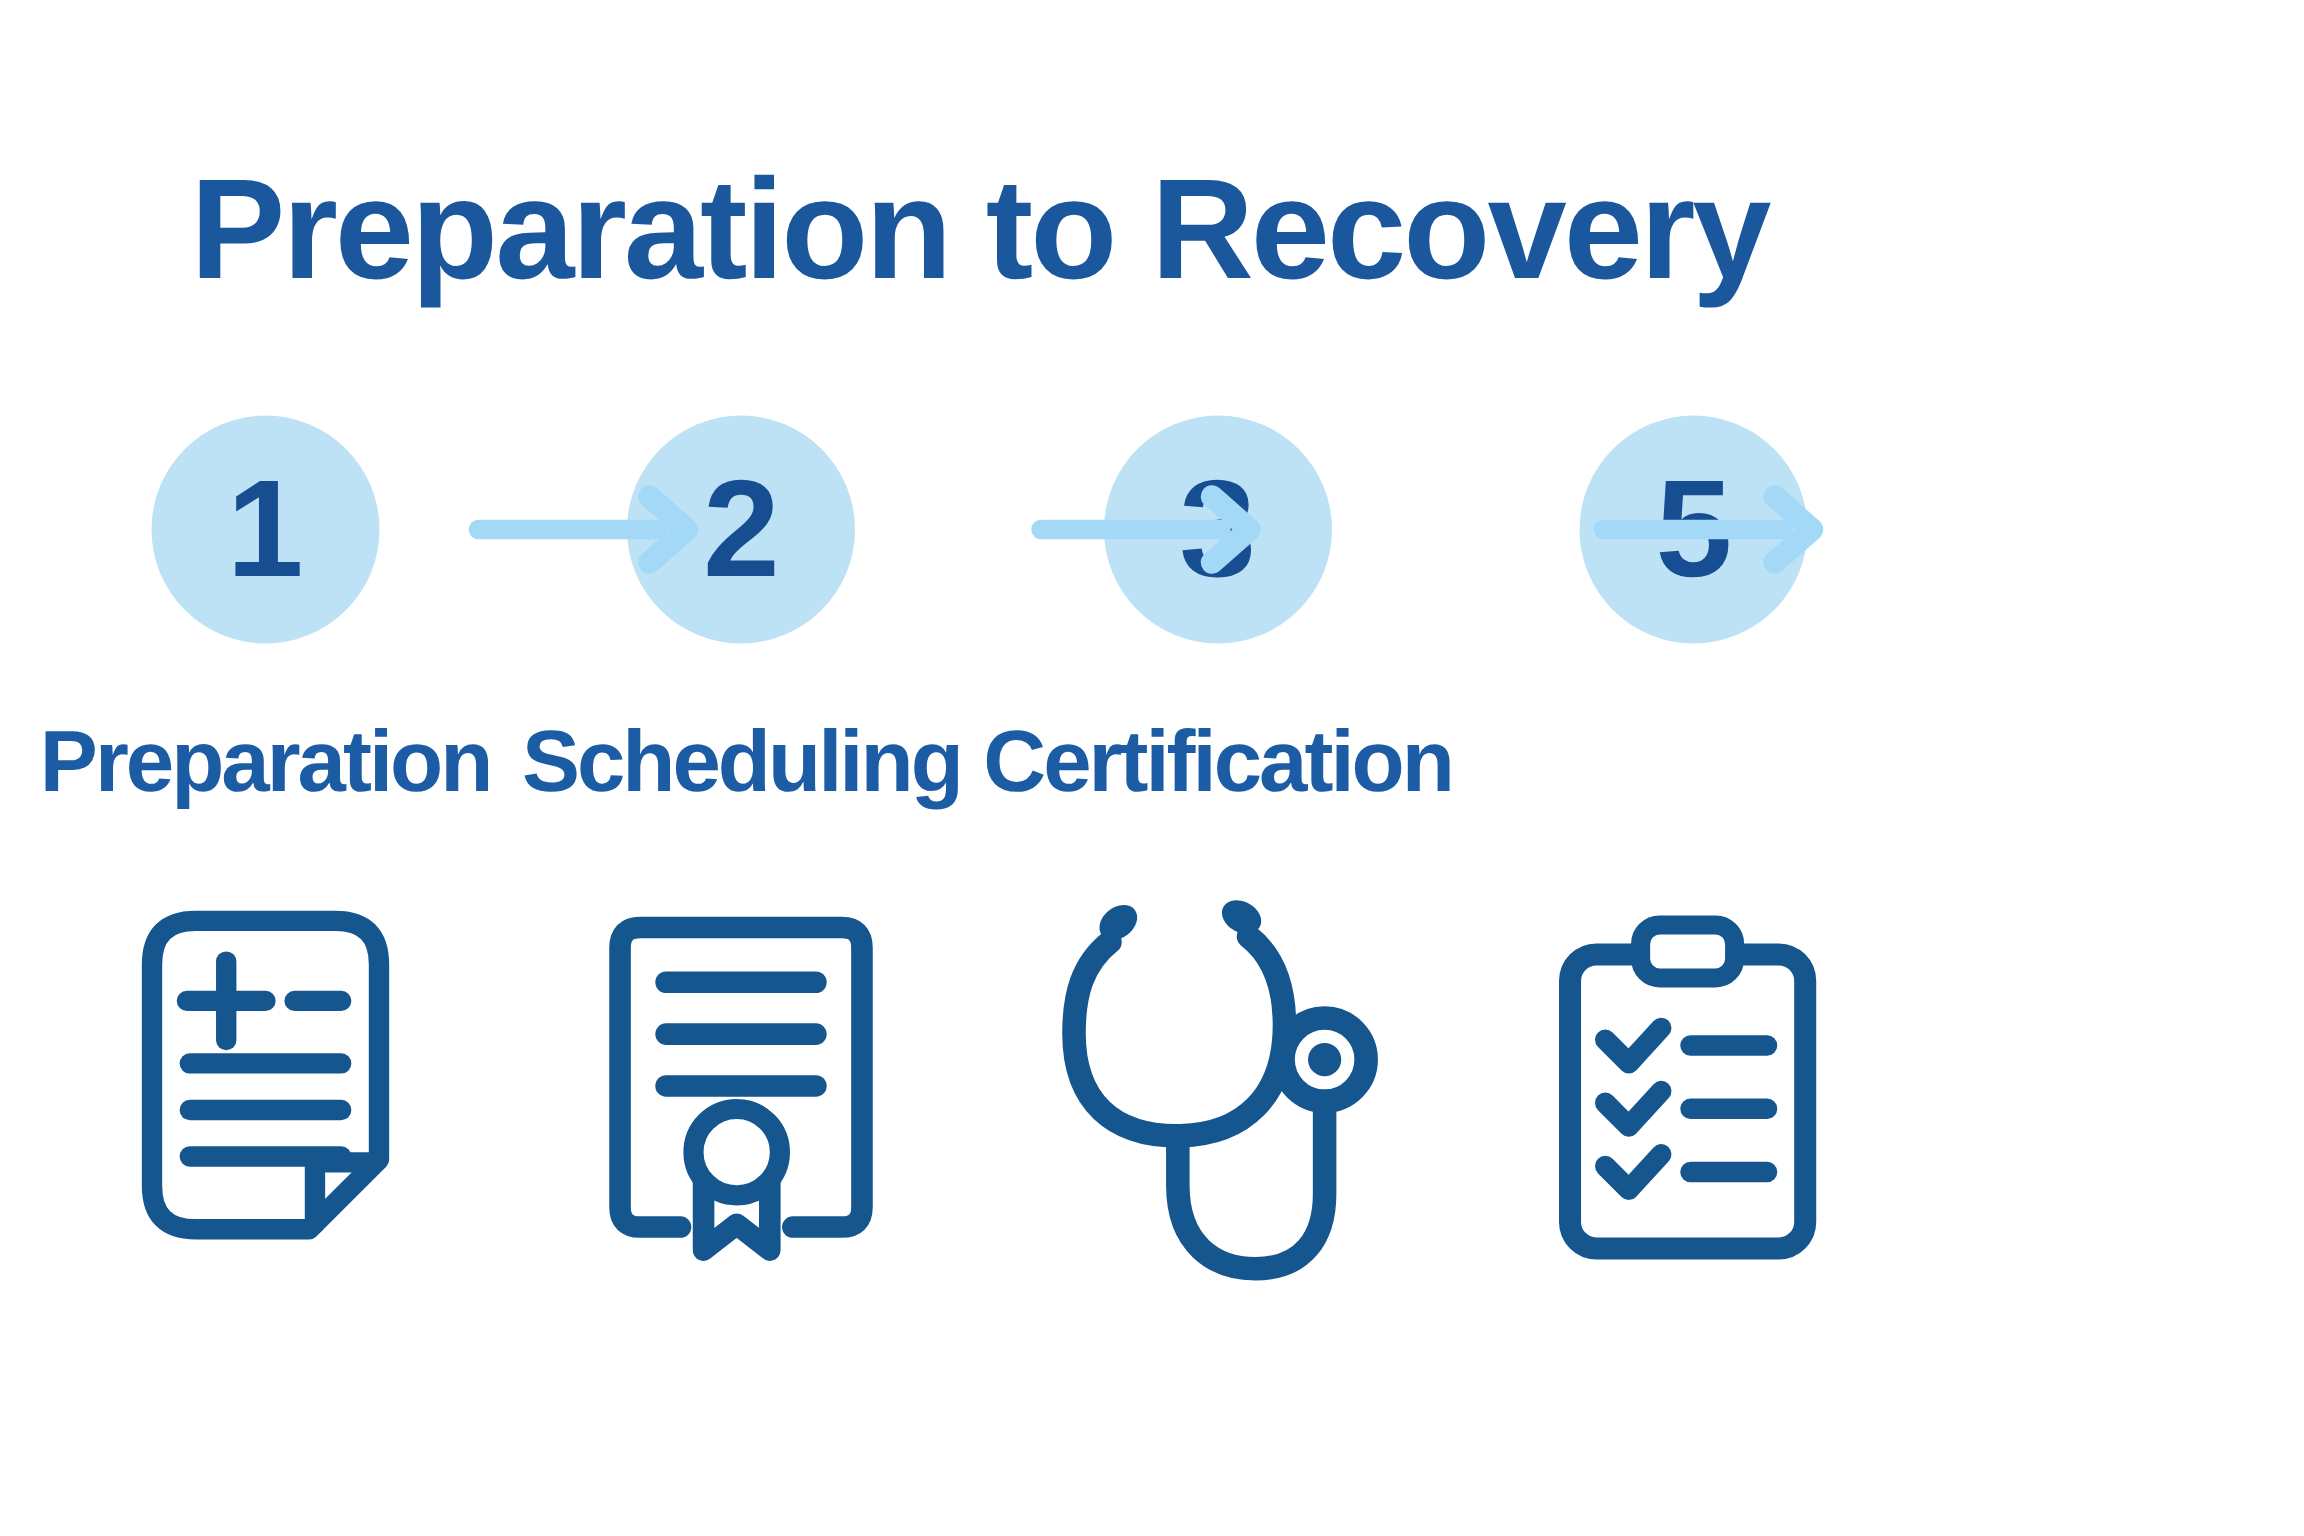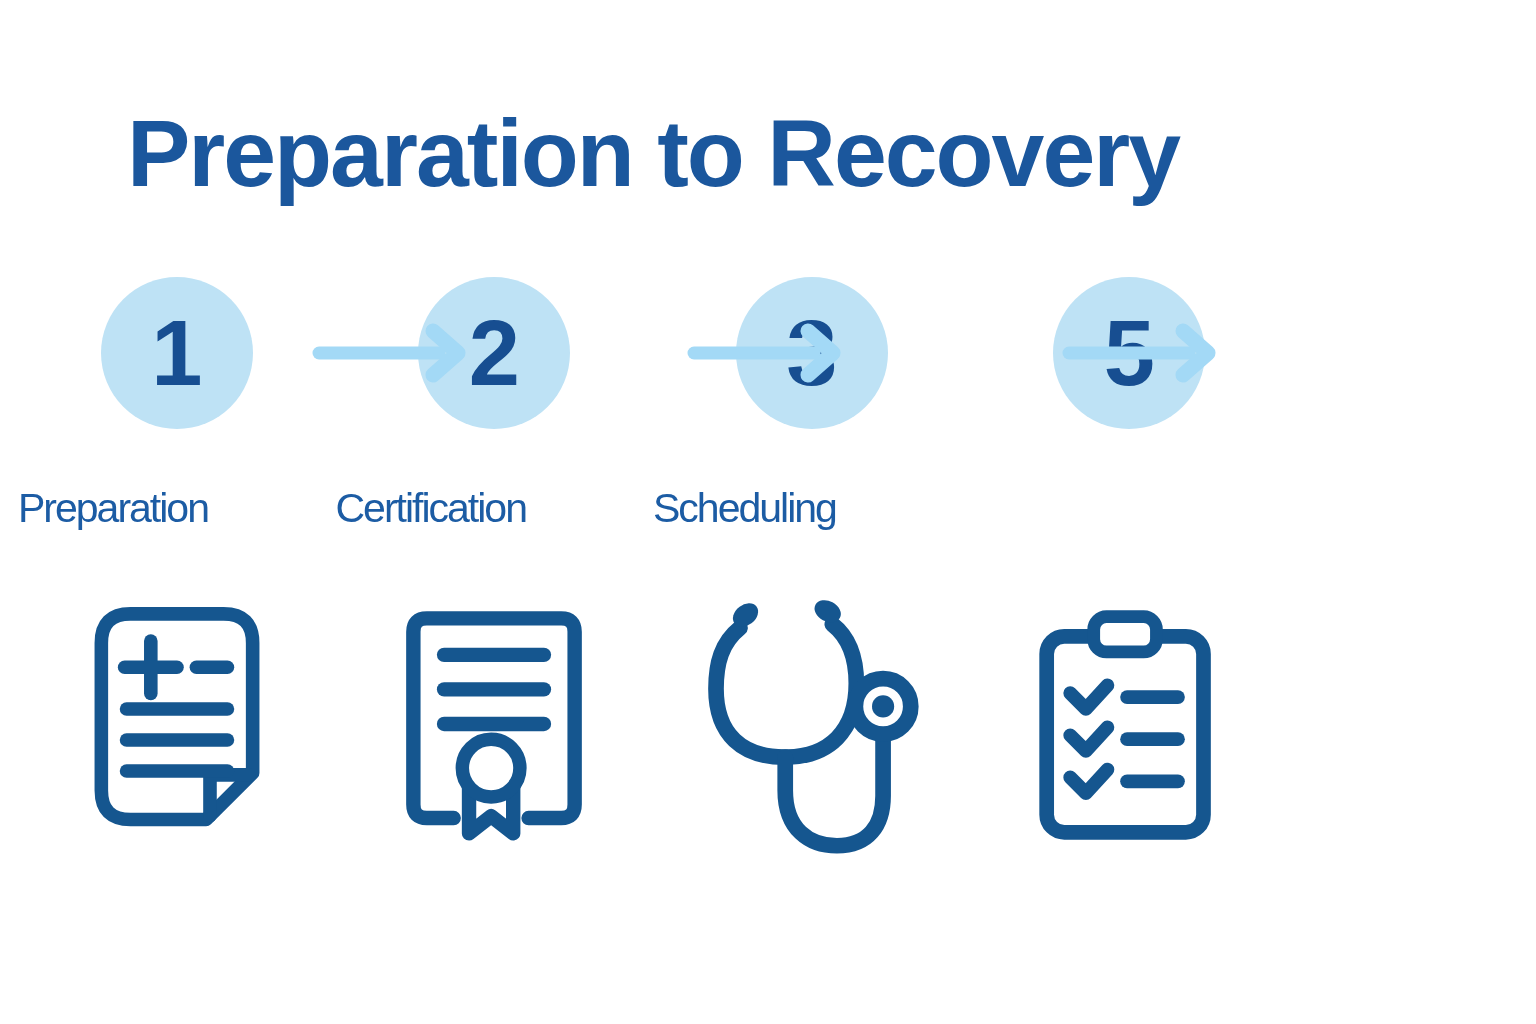--- a/index.html
+++ b/index.html
@@ -36,22 +36,22 @@
   }
   .arrow{
     position:absolute;top:301px;width:168px;height:64px;
   }
   .arrow svg{display:block;width:100%;height:100%;color:var(--arrow,#A3D9F6);}
   .arrow-1{left:309px;}
   .arrow-2{left:684px;}
   .arrow-3{left:1059px;}
   .labels-row{top:452px;height:72px;align-items:center;}
   .step-label{
-    text-align:left;
-    font-size:41px;font-weight:normal;letter-spacing:-2px;
+    text-align:center;
+    font-size:58px;font-weight:bold;letter-spacing:-2px;
     color:var(--label-text,#1C5CA4);
     line-height:72px;
   }
   .icons-row{top:558px;height:290px;justify-items:center;align-items:center;}
   .step-icon{color:var(--icon-stroke,#15568F);display:flex;align-items:center;justify-content:center;}
   .step-icon svg{display:block;}
 </style>
 </head>
 <body>
 
@@ -88,22 +88,22 @@
   </div>
   <div class="arrow arrow-3">
     <svg viewBox="0 0 168 64" fill="none" stroke="currentColor">
       <line x1="10" y1="32" x2="130" y2="32" stroke-width="13" stroke-linecap="round"></line>
       <polyline points="124,10 149,32 124,54" stroke-width="15" stroke-linecap="round" stroke-linejoin="round"></polyline>
     </svg>
   </div>
 
   <div class="row labels-row">
     <div class="step-label">Preparation</div>
+    <div class="step-label">Scheduling</div>
     <div class="step-label">Certification</div>
-    <div class="step-label">Scheduling</div>
   </div>
 
   <div class="row icons-row">
 
     <div class="step-icon">
       <svg width="194" height="243" viewBox="0 0 200 250" fill="none" stroke="currentColor" stroke-width="14" stroke-linecap="round" stroke-linejoin="round">
         <path d="M52 12 H148 Q178 12 178 42 V176 L130 224 H52 Q22 224 22 194 V42 Q22 12 52 12 Z"></path>
         <path d="M174 178 L134 178 L134 220"></path>
         <line x1="73" y1="40" x2="73" y2="94"></line>
         <line x1="46" y1="67" x2="100" y2="67"></line>

